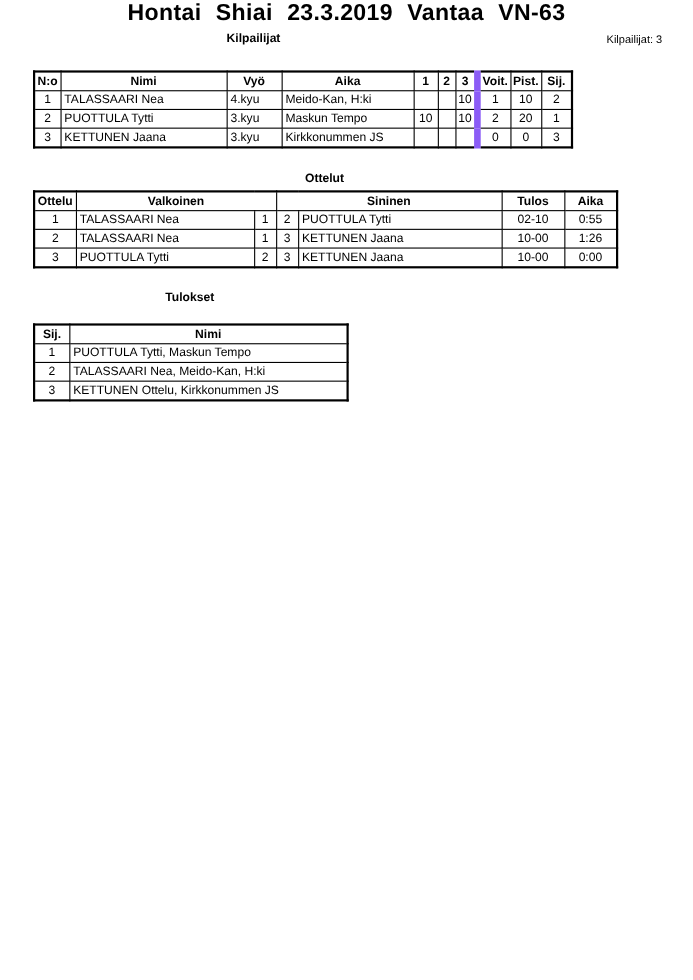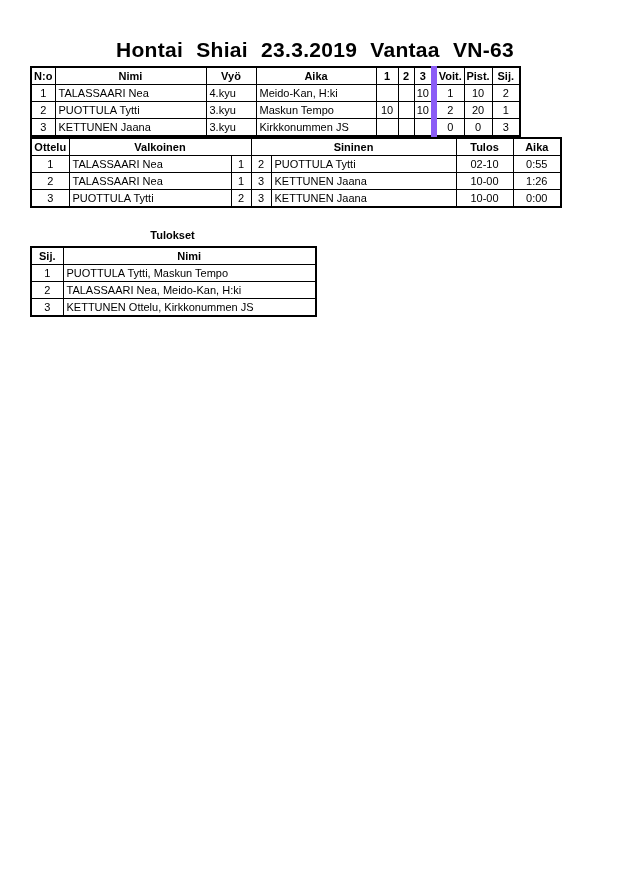--- a/index.html
+++ b/index.html
@@ -10,21 +10,20 @@
   .page {
     position: relative;
     width: 630px;
     height: 891px;
     background: #ffffff;
     color: #000000;
     font-family: "Liberation Sans", "DejaVu Sans", sans-serif;
     overflow: hidden;
   }
   .main-title {
-    padding-top: 38px;
     text-align: center;
     font-size: 21px;
     font-weight: bold;
     word-spacing: 7px;
     letter-spacing: 0.3px;
     line-height: 24px;
   }
   .meta-row {
     position: relative;
     height: 15px;
@@ -59,36 +58,40 @@
     line-height: 16px;
   }
   th {
     font-weight: bold;
     text-align: center;
     padding: 0 1px;
   }
   td.txt { text-align: left; }
   td.num { text-align: center; padding: 0 1px; }
   .sep-left { border-left: 6px solid #8b5cf6; }
-  .tbl-kilpailijat { margin-top: 4px; }
+  .tbl-kilpailijat { margin-top: 20px; }
   .section-title {
     font-weight: bold;
     font-size: 11px;
     text-align: center;
   }
   .ottelut-title  { width: 530px; margin: 21px 0 5px 30px; }
-  .tulokset-title { width: 285px; margin: 21px 0 5px 30px; }
+  .tulokset-title { width: 285px; margin: 21px 0 17px 30px; }
 </style>
 </head>
 <body>
 
 <div class="page">
 
   <div class="main-title">Hontai Shiai 23.3.2019 Vantaa VN-63</div>
 
+  <div class="meta-row">
+    <span class="kilpailijat-label">Kilpailijat</span>
+    <span class="competitor-count">Kilpailijat: 3</span>
+  </div>
 
   <table class="tbl-kilpailijat">
     <colgroup>
       <col style="width:24px">
         <col style="width:151px">
         <col style="width:50px">
         <col style="width:120px">
       <col style="width:22px">
         <col style="width:16px">
         <col style="width:20px">
@@ -143,20 +146,21 @@
         <td class="num"></td>
         <td class="num"></td>
         <td class="num"></td>
         <td class="num sep-left">0</td>
         <td class="num">0</td>
         <td class="num">3</td>
       </tr>
     </tbody>
   </table>
 
+  <div class="section-title ottelut-title">Ottelut</div>
 
   <table>
     <colgroup>
       <col style="width:38px">
         <col style="width:162px">
         <col style="width:20px">
         <col style="width:20px">
       <col style="width:185px">
         <col style="width:57px">
         <col style="width:48px">

